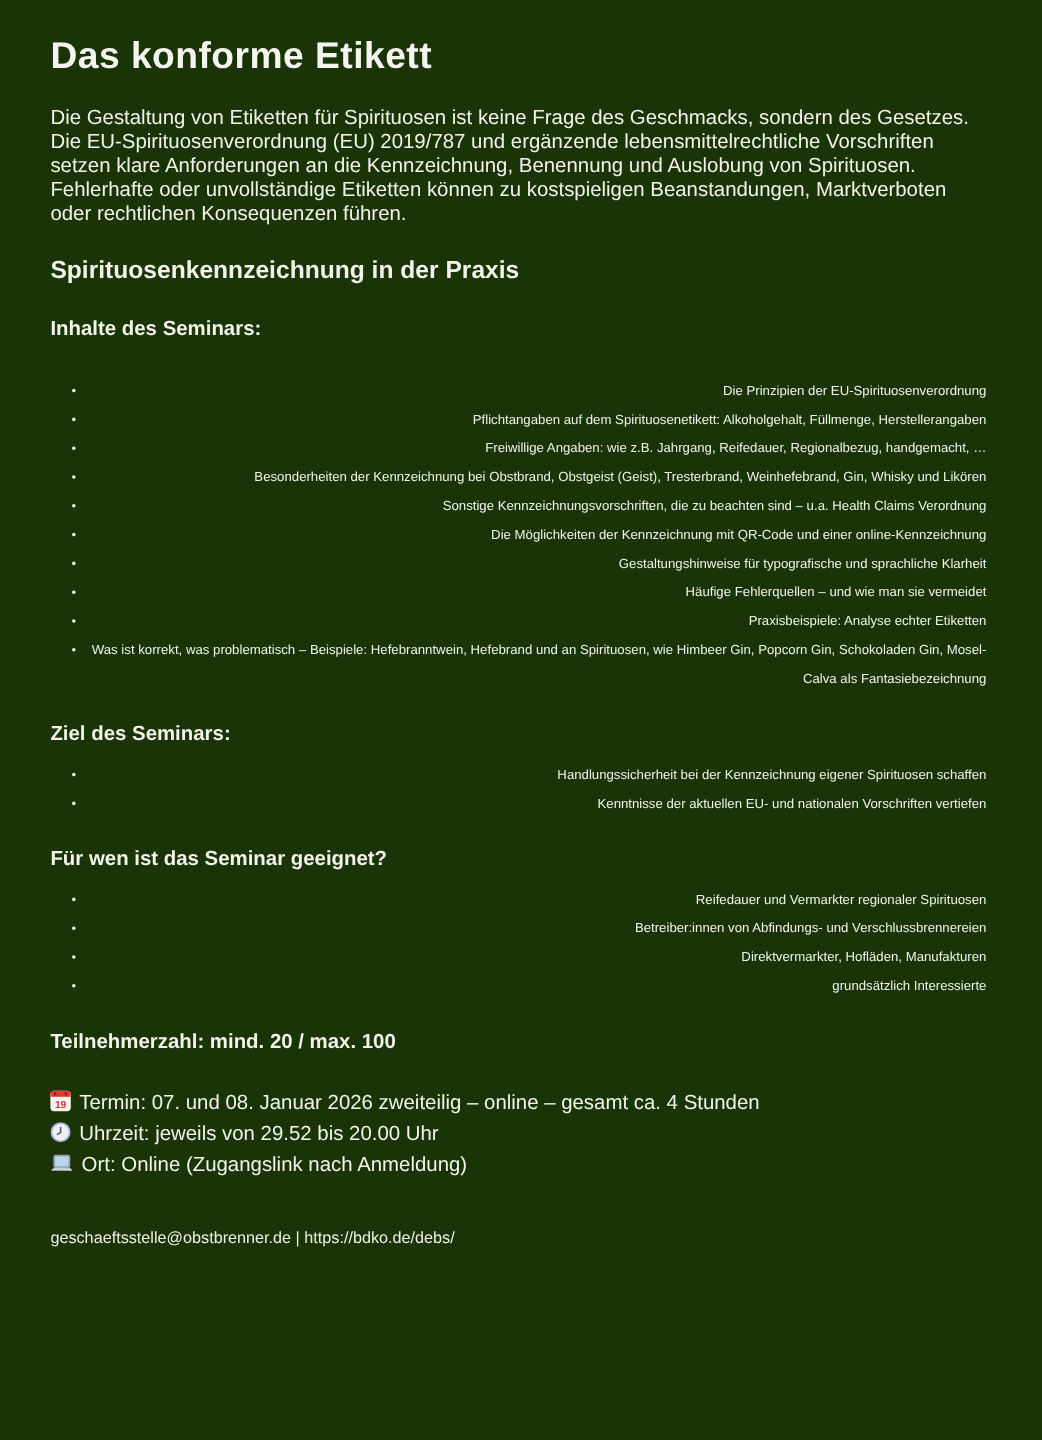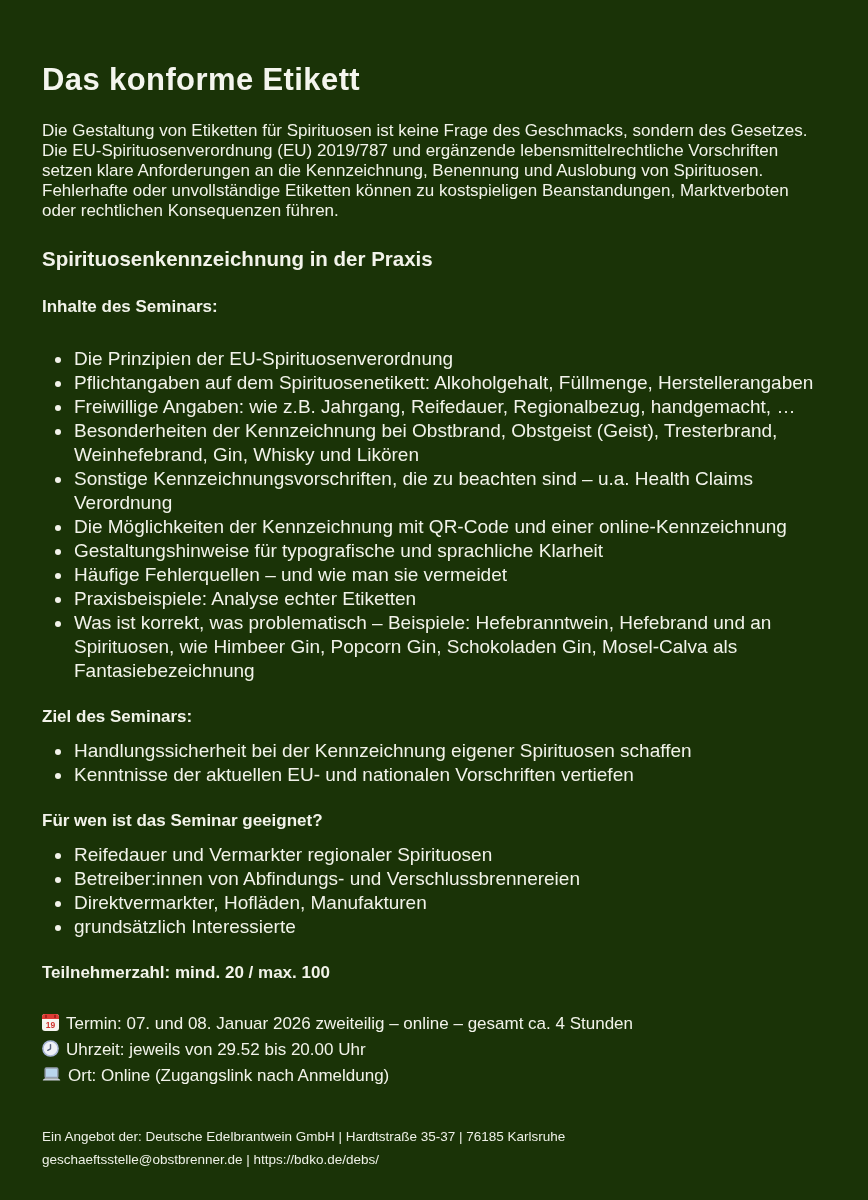--- a/index.html
+++ b/index.html
@@ -8,21 +8,21 @@
     height: 1200px;
     background: #1a3307;
     color: #f2f3ea;
     font-family: "Liberation Sans", "DejaVu Sans", sans-serif;
     overflow: hidden;
   }
   .page {
     box-sizing: border-box;
     width: 868px;
     height: 1200px;
-    padding: 61px 46px 0 42px;
+    padding: 28px 46px 0 42px;
   }
   h1.title {
     margin: 0;
     font-size: 31px;
     line-height: 38px;
     font-weight: 700;
     letter-spacing: 0.4px;
     color: #f4f5ee;
   }
   p.intro {
@@ -44,24 +44,25 @@
     font-weight: 700;
   }
   h3.tight { margin-top: 24px; }
   ul.bullets {
     margin: 30px 0 0 0;
     padding: 0 0 0 31px;
     list-style: disc;
   }
   ul.bullets.compact { margin-top: 12px; }
   ul.bullets li {
-    font-size: 19px;
+    font-size: 11px;
     line-height: 24px;
     padding-left: 1px;
     max-width: 748px;
+    text-align: right;
   }
   .details {
     margin-top: 28px;
   }
   .detail-line {
     font-size: 17px;
     line-height: 26px;
     max-width: 782px;
   }
   .icon {
@@ -157,17 +158,16 @@
       <span class="icon"><svg width="19" height="17" viewBox="0 0 19 17">
             <rect x="3.2" y="2" width="12.6" height="9.6" rx="1.2" fill="#b9d6ec" stroke="#96a0b0" stroke-width="1.5"></rect>
             <path d="M1.2 14.6 h16.6 c0.5 0 0.5 -0.6 0 -1 l-1.8 -1.4 h-13 l-1.8 1.4 c-0.5 0.4 -0.5 1 0 1 z" fill="#c9cfd9"></path>
           </svg></span><span>Ort: Online (Zugangslink nach Anmeldung)</span>
     </div>
 
 
   </div>
 
   <div class="footer">
-    <div>Ein Angebot der: Deutsche Edelbrantwein GmbH | Hardtstraße 35-37 | 76185 Karlsruhe</div>
     <div>geschaeftsstelle@obstbrenner.de | https://bdko.de/debs/</div>
   </div>
 
 </div>
 
 </body></html>

